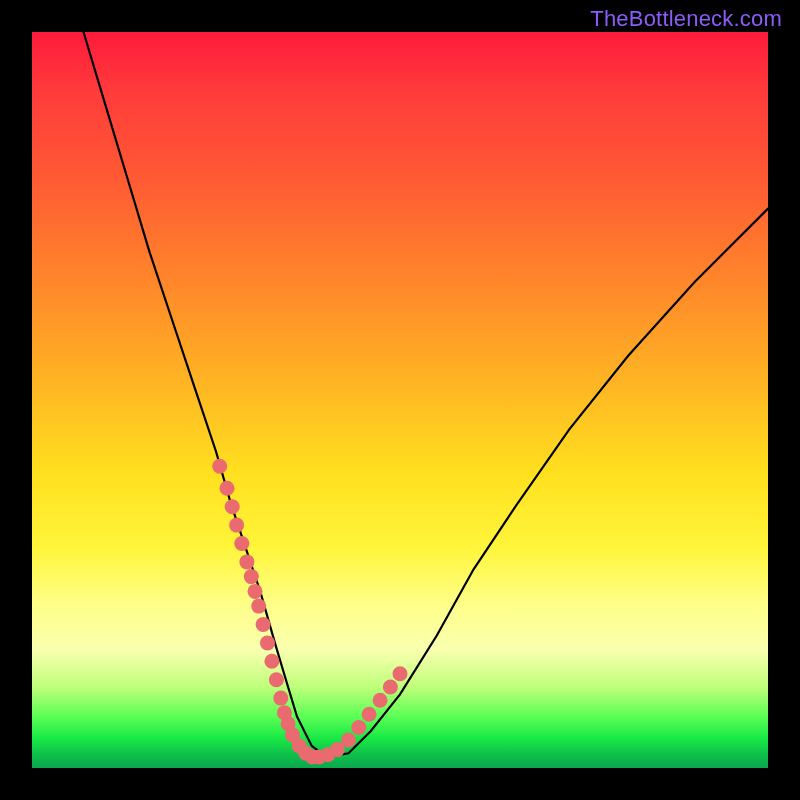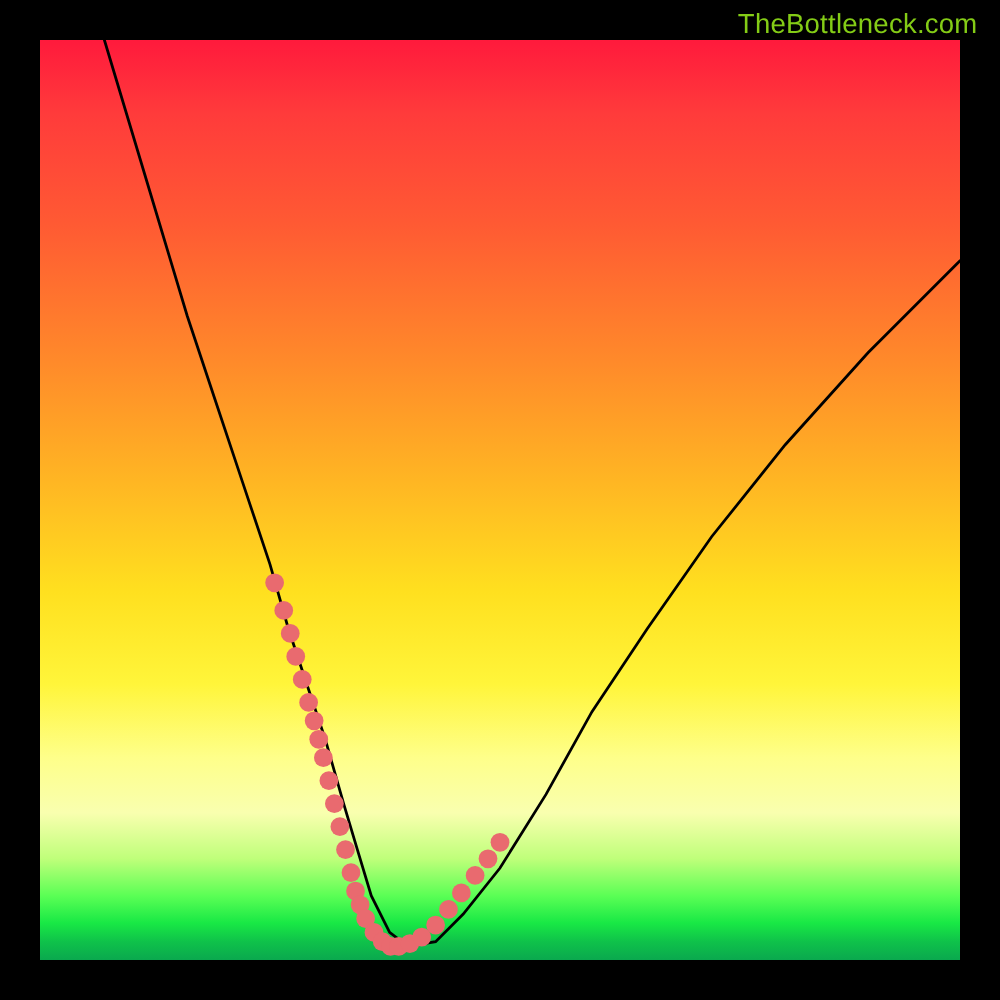--- a/index.html
+++ b/index.html
@@ -40,21 +40,21 @@
       #5bff55 93%,
       #18e845 96%,
       #0fc24a 98%,
       #0aa84e 100%
     );
   }
   .watermark {
     position: absolute;
     top: 6px;
     right: 18px;
-    color: #84cc16;
+    color: #8b5cf6;
     font-size: 22px;
     font-weight: 500;
     letter-spacing: 0.2px;
     user-select: none;
   }
   svg.curve {
     position: absolute;
     left: 0;
     top: 0;
     width: 736px;

